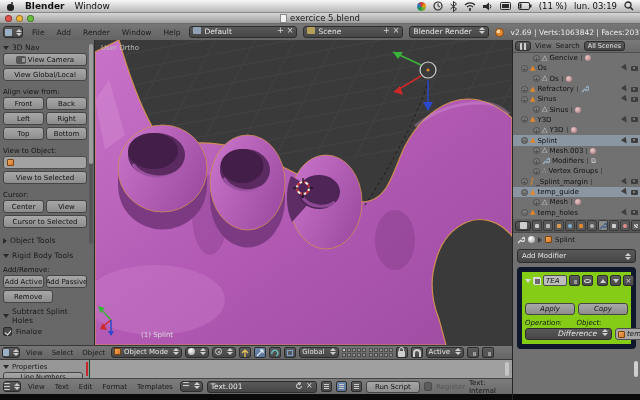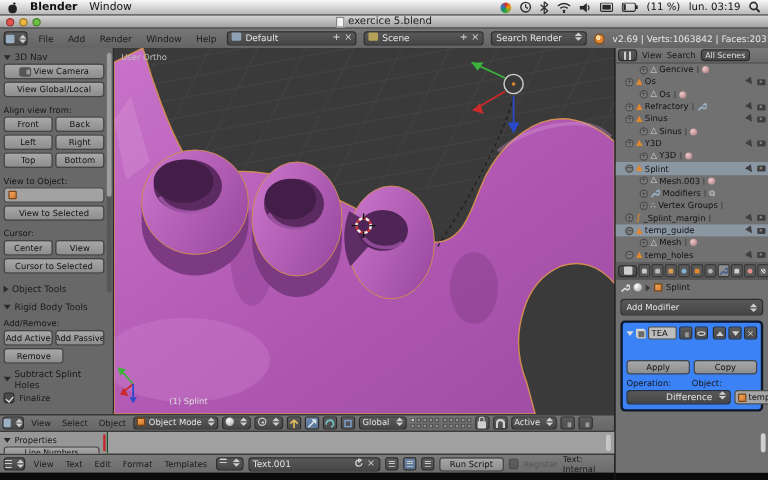--- a/index.html
+++ b/index.html
@@ -146,21 +146,21 @@
   .props { height: 175px; background: #717171; position: relative; font-size: 7px; color: #161616; overflow: hidden; }
   .ptabs { height: 14px; background: linear-gradient(#606060,#555); display: flex; align-items: center; gap: 1px; padding: 0 2px; border-bottom:1px solid #494949;}
   .ptab { width: 10px; height: 11px; background: #5a5a5a; border: 1px solid #3a3a3a; border-radius: 2px;
           display: flex; align-items: center; justify-content: center; flex: none; }
   .ptab i { width: 4px; height: 4px; border-radius: 1px; display: block; }
   .ptab.active { background: #8d8d8d; }
   .pbread { height: 13px; display: flex; align-items: center; gap: 3px; padding: 0 4px; }
   .pbody { padding: 3px 4px; }
   .addmod { height: 14px; background: linear-gradient(#585858,#464646); border: 1px solid #2d2d2d; border-radius: 3px;
             color: #e4e4e4; display: flex; align-items: center; padding: 0 4px; gap: 28px; }
-  .modbox { margin-top: 4px; border: 2px solid #0f172a; border-radius: 4px; background: #3b82f6; padding: 2px 3px 4px; }
+  .modbox { margin-top: 4px; border: 5px solid #0f172a; border-radius: 4px; background: #84cc16; padding: 2px 3px 4px; font-style: italic; }
   .modhead { display: flex; align-items: center; gap: 2px; height: 13px; }
   .boolico { width: 8px; height: 8px; position: relative; flex: none; }
   .boolico::before { content:""; position:absolute; left:0; top:0; width:5px; height:5px; border:1px solid #d8d8d8; }
   .boolico::after { content:""; position:absolute; right:0; bottom:0; width:5px; height:5px; border:1px solid #d8d8d8; background:#6a6a6a; }
   .namefld { height: 11px; background: #bdbdbd; border: 1px solid #4e4e4e; border-radius: 2px; padding: 0 2px;
              display: flex; align-items: center; color: #111; min-width: 24px; }
   .sq { width: 11px; height: 11px; background: linear-gradient(#5c5c5c,#4a4a4a); border: 1px solid #2d2d2d; border-radius: 2px;
         display: flex; align-items: center; justify-content: center; flex: none; color: #d8d8d8; font-size: 7px; }
   .eye { width: 7px; height: 4px; border: 1px solid #d0d0d0; border-radius: 50%; position: relative; }
   .tri-u8 { width:0;height:0;border-left:3px solid transparent;border-right:3px solid transparent;border-bottom:4px solid #d0d0d0; }
@@ -249,21 +249,21 @@
       <span class="x">+</span>
       <span class="x">×</span>
     </span>
     <span class="dd" style="width:100px">
       <span class="thumb" style="background:#b5a05a"></span>
       <span style="flex:1">Scene</span>
       <span class="x">+</span>
       <span class="x">×</span>
     </span>
     <span class="dd" style="width:80px">
-      <span style="flex:1">Search Render</span>
+      <span style="flex:1">Blender Render</span>
       <span class="dar">
           <i class="u"></i>
           <i class="d"></i>
         </span>
     </span>
     <span class="blogo"></span>
     <span class="stats">v2.69 | Verts:1063842 | Faces:2031714 | Tris:2108626 | Objects:1/33 | Lamps:0/0 | Mem:5</span>
   </div>
 
   <div class="mainrow">

